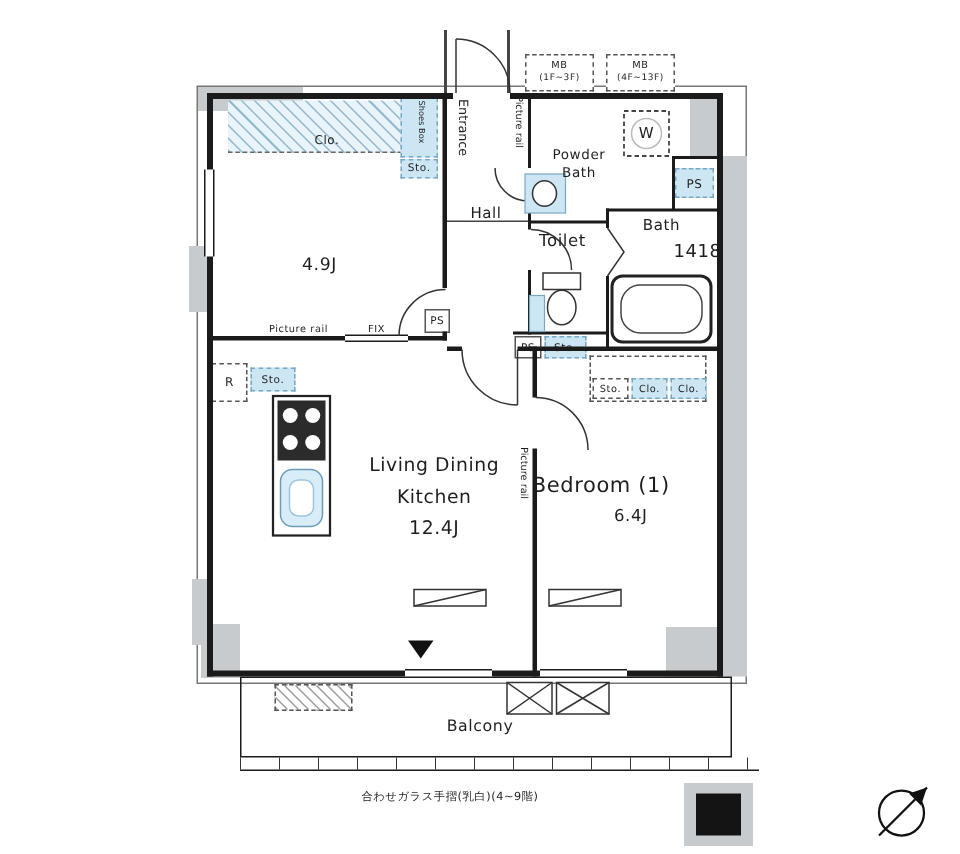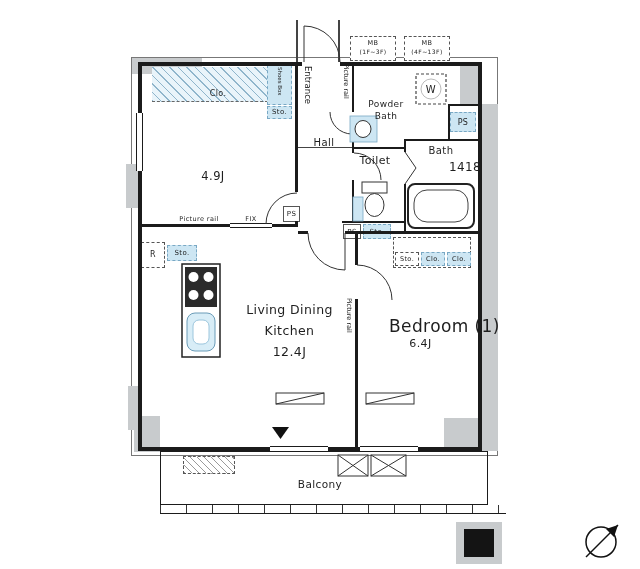--- a/index.html
+++ b/index.html
@@ -142,21 +142,21 @@
   <div class="lbl" style="left:302px;top:137px;width:44px;font-size:10px">Hall</div>
   <div class="lbl" style="left:350px;top:154px;width:50px;font-size:11px">Toilet</div>
   <div class="lbl" style="left:404px;top:145px;width:74px;font-size:10px">Bath</div>
   <div class="lbl" style="left:428px;top:160px;width:74px;font-size:12px">1418</div>
   <div class="lbl" style="left:358px;top:99px;width:56px;font-size:9px">Powder</div>
   <div class="lbl" style="left:358px;top:111px;width:56px;font-size:9px">Bath</div>
   <div class="lbl v" style="left:301px;top:66px;width:12px;height:78px;font-size:8.5px">Entrance</div>
   <div class="lbl" style="left:222px;top:302px;width:135px;font-size:12.5px">Living Dining</div>
   <div class="lbl" style="left:222px;top:323px;width:135px;font-size:12.5px">Kitchen</div>
   <div class="lbl" style="left:222px;top:344px;width:135px;font-size:12.5px">12.4J</div>
-  <div class="lbl" style="left:389px;top:316px;width:105px;font-size:17px">Bedroom (1)</div>
+  <div class="lbl" style="left:348px;top:316px;width:105px;font-size:14px">Bedroom (1)</div>
   <div class="lbl" style="left:368px;top:337px;width:105px;font-size:11px">6.4J</div>
   <div class="lbl" style="left:268px;top:478px;width:104px;font-size:10.5px">Balcony</div>
 
   <div class="lbl" style="left:196px;top:89px;width:44px;font-size:8px">Clo.</div>
   <div class="lbl v" style="left:272px;top:67px;width:11px;height:37px;font-size:5.5px">Shoes Box</div>
   <div class="lbl" style="left:267px;top:108px;width:25px;font-size:7px">Sto.</div>
   <div class="lbl v" style="left:341px;top:64px;width:9px;height:76px;font-size:6.5px">Picture rail</div>
   <div class="lbl v" style="left:344px;top:298px;width:9px;height:76px;font-size:6.5px">Picture rail</div>
   <div class="lbl" style="left:168px;top:215px;width:62px;font-size:6.5px">Picture rail</div>
   <div class="lbl" style="left:236px;top:215px;width:30px;font-size:6.5px">FIX</div>
@@ -168,20 +168,21 @@
   <div class="lbl" style="left:167px;top:249px;width:30px;font-size:7px">Sto.</div>
   <div class="lbl" style="left:395px;top:255px;width:24px;font-size:6.5px">Sto.</div>
   <div class="lbl" style="left:421px;top:255px;width:24px;font-size:6.5px">Clo.</div>
   <div class="lbl" style="left:447px;top:255px;width:24px;font-size:6.5px">Clo.</div>
   <div class="lbl" style="left:416px;top:84px;width:30px;font-size:10px">W</div>
   <div class="lbl" style="left:350px;top:39px;width:46px;font-size:6.5px">MB</div>
   <div class="lbl" style="left:350px;top:48px;width:46px;font-size:6px">(1F~3F)</div>
   <div class="lbl" style="left:404px;top:39px;width:46px;font-size:6.5px">MB</div>
   <div class="lbl" style="left:404px;top:48px;width:46px;font-size:6px">(4F~13F)</div>
 
+  <div class="lbl" style="left:150px;top:526px;width:300px;font-size:7.5px">合わせガラス手摺(乳白)(4~9階)</div>
 
   <svg class="abs" style="left:574px;top:517px;z-index:6" width="54" height="48" viewBox="0 0 54 48">
     <circle cx="27" cy="25" r="15" fill="none" stroke="#111" stroke-width="1.5"></circle>
     <line x1="12" y1="40" x2="44" y2="8" stroke="#111" stroke-width="1.5"></line>
     <path d="M44,8 L32,12 L40,20 Z" fill="#111"></path>
   </svg>
 
 </div>
 
 </body></html>

